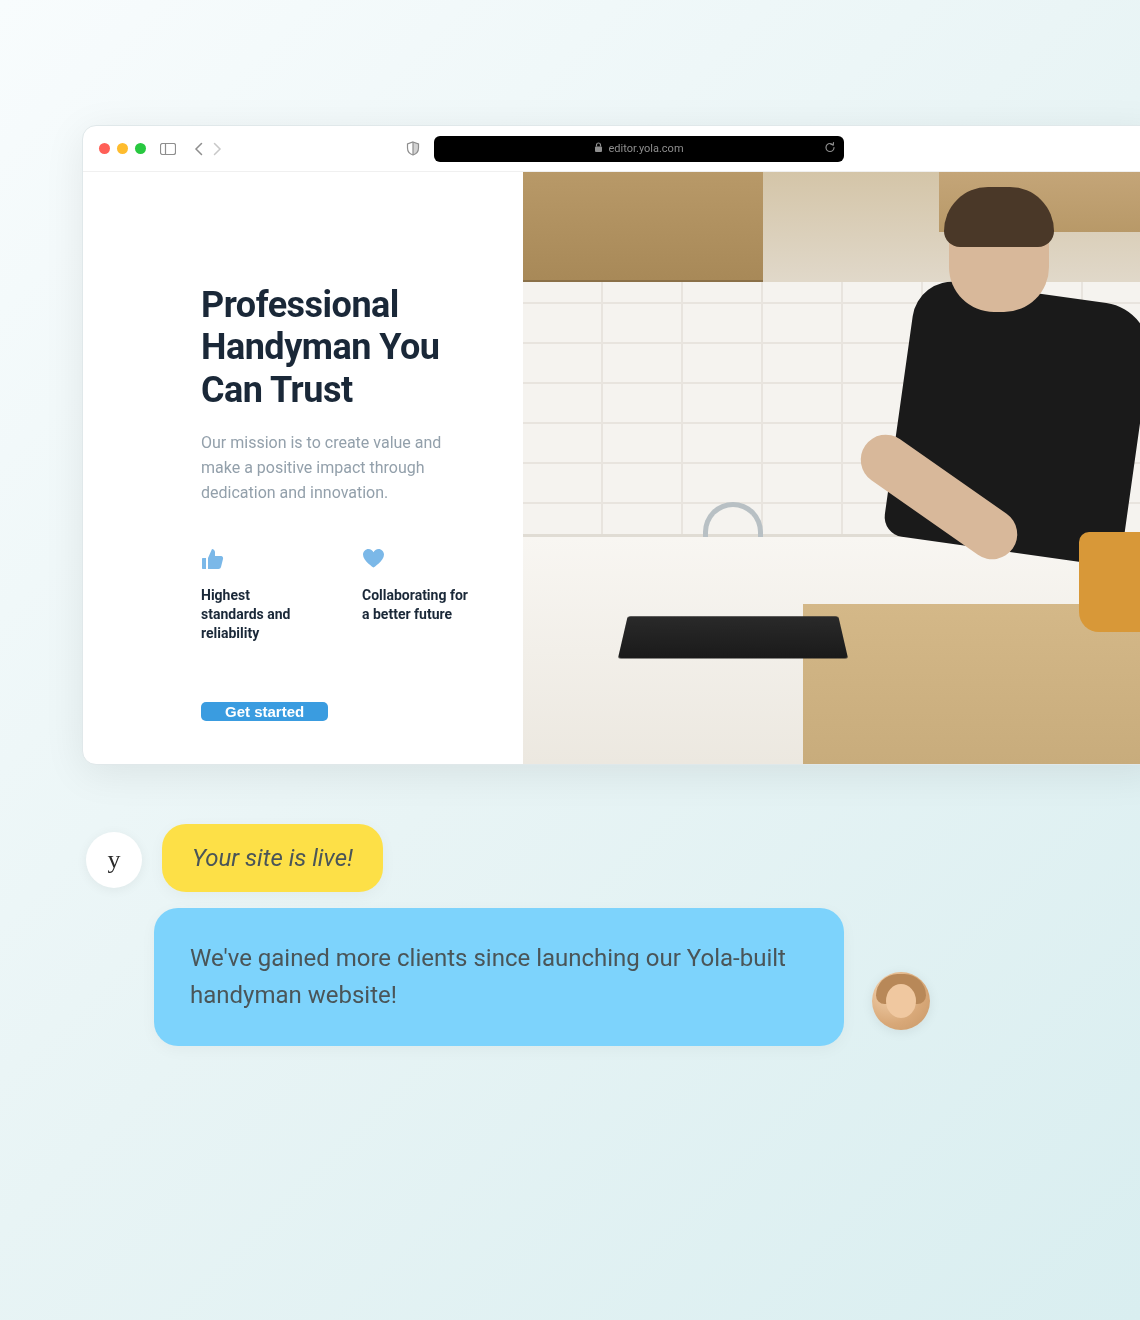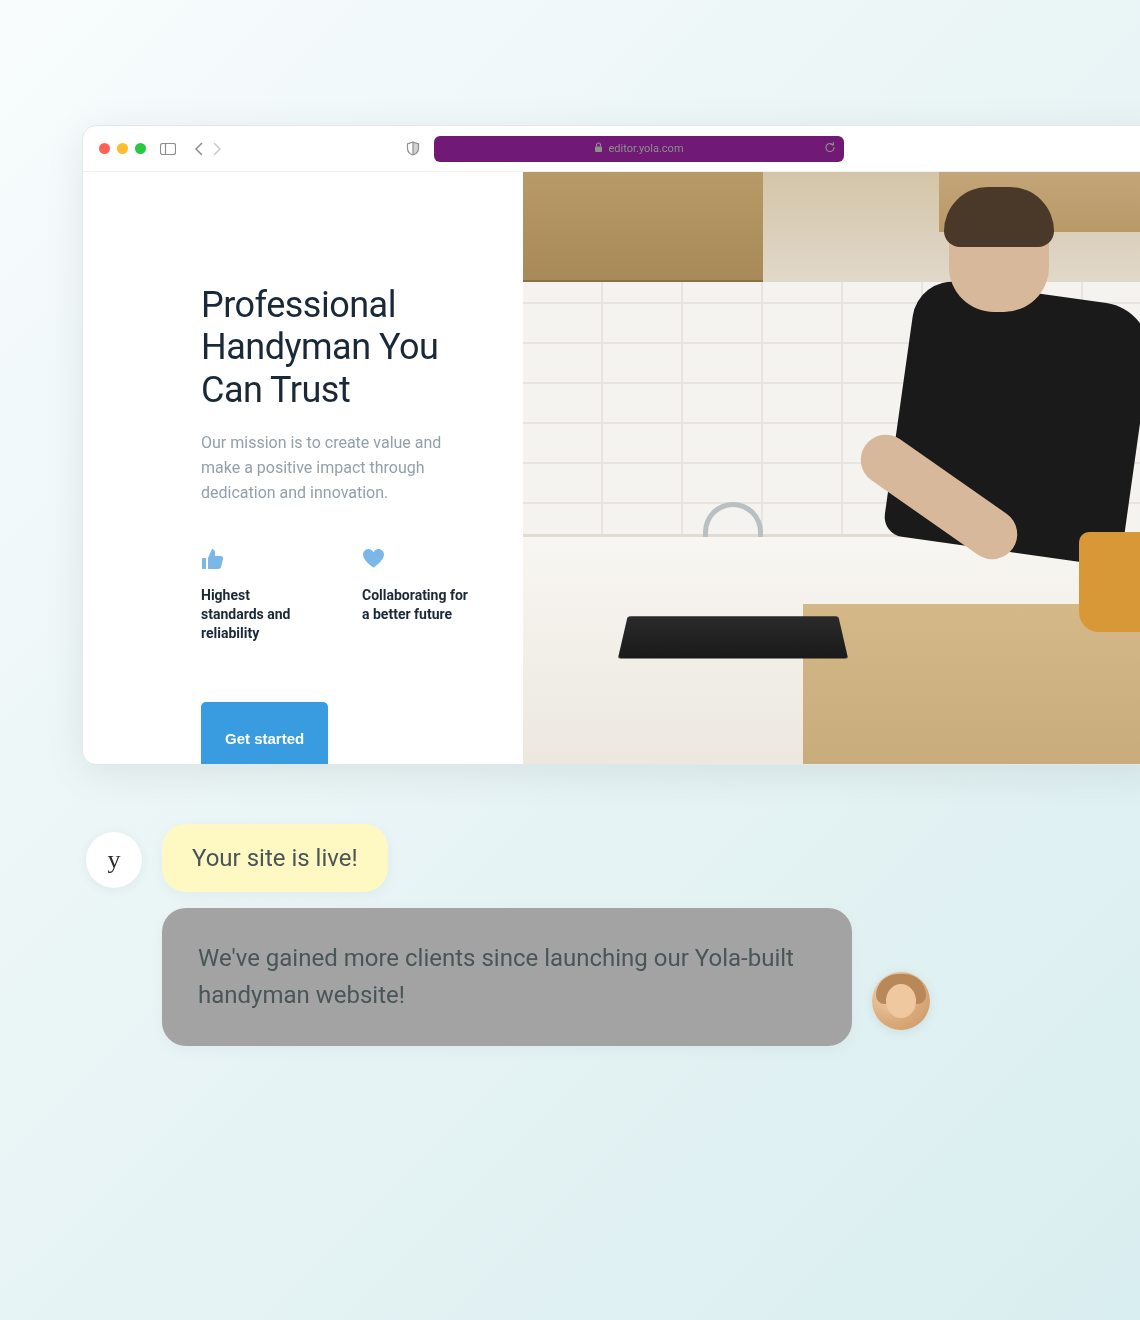--- a/index.html
+++ b/index.html
@@ -57,21 +57,21 @@
       gap: 10px;
       margin-left: 4px;
     }
     .shield-icon-wrap {
       margin-left: 170px;
     }
     .url-bar {
       flex: 1;
       max-width: 410px;
       height: 26px;
-      background: #701a75;
+      background: #000000;
       border-radius: 6px;
       display: flex;
       align-items: center;
       justify-content: center;
       gap: 5px;
       color: #8e8e8e;
       font-size: 11px;
       position: relative;
     }
     .url-refresh {
@@ -81,21 +81,21 @@
     .browser-content {
       display: flex;
       height: calc(100% - 46px);
     }
     .hero-left {
       width: 440px;
       padding: 112px 50px 0 118px;
     }
     .hero-title {
       font-size: 36px;
-      font-weight: 400;
+      font-weight: 700;
       color: #1a2838;
       line-height: 1.18;
       letter-spacing: -0.5px;
       margin-bottom: 20px;
     }
     .hero-subtitle {
       font-size: 16px;
       color: #93a0ab;
       line-height: 1.55;
       margin-bottom: 42px;
@@ -116,21 +116,21 @@
     .feature-text {
       font-size: 14px;
       font-weight: 700;
       color: #1a2838;
       line-height: 1.35;
     }
     .cta-button {
       background: #3a9ce0;
       color: #ffffff;
       border: none;
-      padding: 28px 24px;
+      padding: 1px 24px;
       border-radius: 5px;
       font-size: 15px;
       font-weight: 600;
       cursor: pointer;
     }
     .hero-right {
       flex: 1;
       background: linear-gradient(180deg, #d4c5a8 0%, #e8e4de 30%, #f0ede8 100%);
       position: relative;
       overflow: hidden;
@@ -263,24 +263,25 @@
       right: 20px;
       width: 110px;
       height: 100px;
       background: #d89838;
       border-radius: 10px 10px 20px 20px;
     }
     .chat-bubble-1 {
       position: absolute;
       top: 824px;
       left: 162px;
-      background: #fef9c3;
+      background: #fde047;
       padding: 20px 30px;
       border-radius: 24px;
       box-shadow: 0 4px 16px rgba(0,0,0,0.04);
+      font-style: italic;
     }
     .chat-bubble-1-text {
       font-size: 24px;
       color: #4a5558;
       font-weight: 400;
     }
     .chat-avatar-y {
       position: absolute;
       top: 832px;
       left: 86px;
@@ -295,23 +296,23 @@
     }
     .chat-avatar-y-text {
       font-size: 26px;
       color: #2a2a2a;
       font-weight: 400;
       font-family: Georgia, serif;
     }
     .chat-bubble-2 {
       position: absolute;
       top: 908px;
-      left: 162px;
+      left: 154px;
       width: 690px;
-      background: #a3a3a3;
+      background: #7dd3fc;
       padding: 32px 36px;
       border-radius: 24px;
       box-shadow: 0 4px 16px rgba(0,0,0,0.04);
     }
     .chat-bubble-2-text {
       font-size: 24px;
       color: #4a5558;
       font-weight: 400;
       line-height: 1.55;
     }

